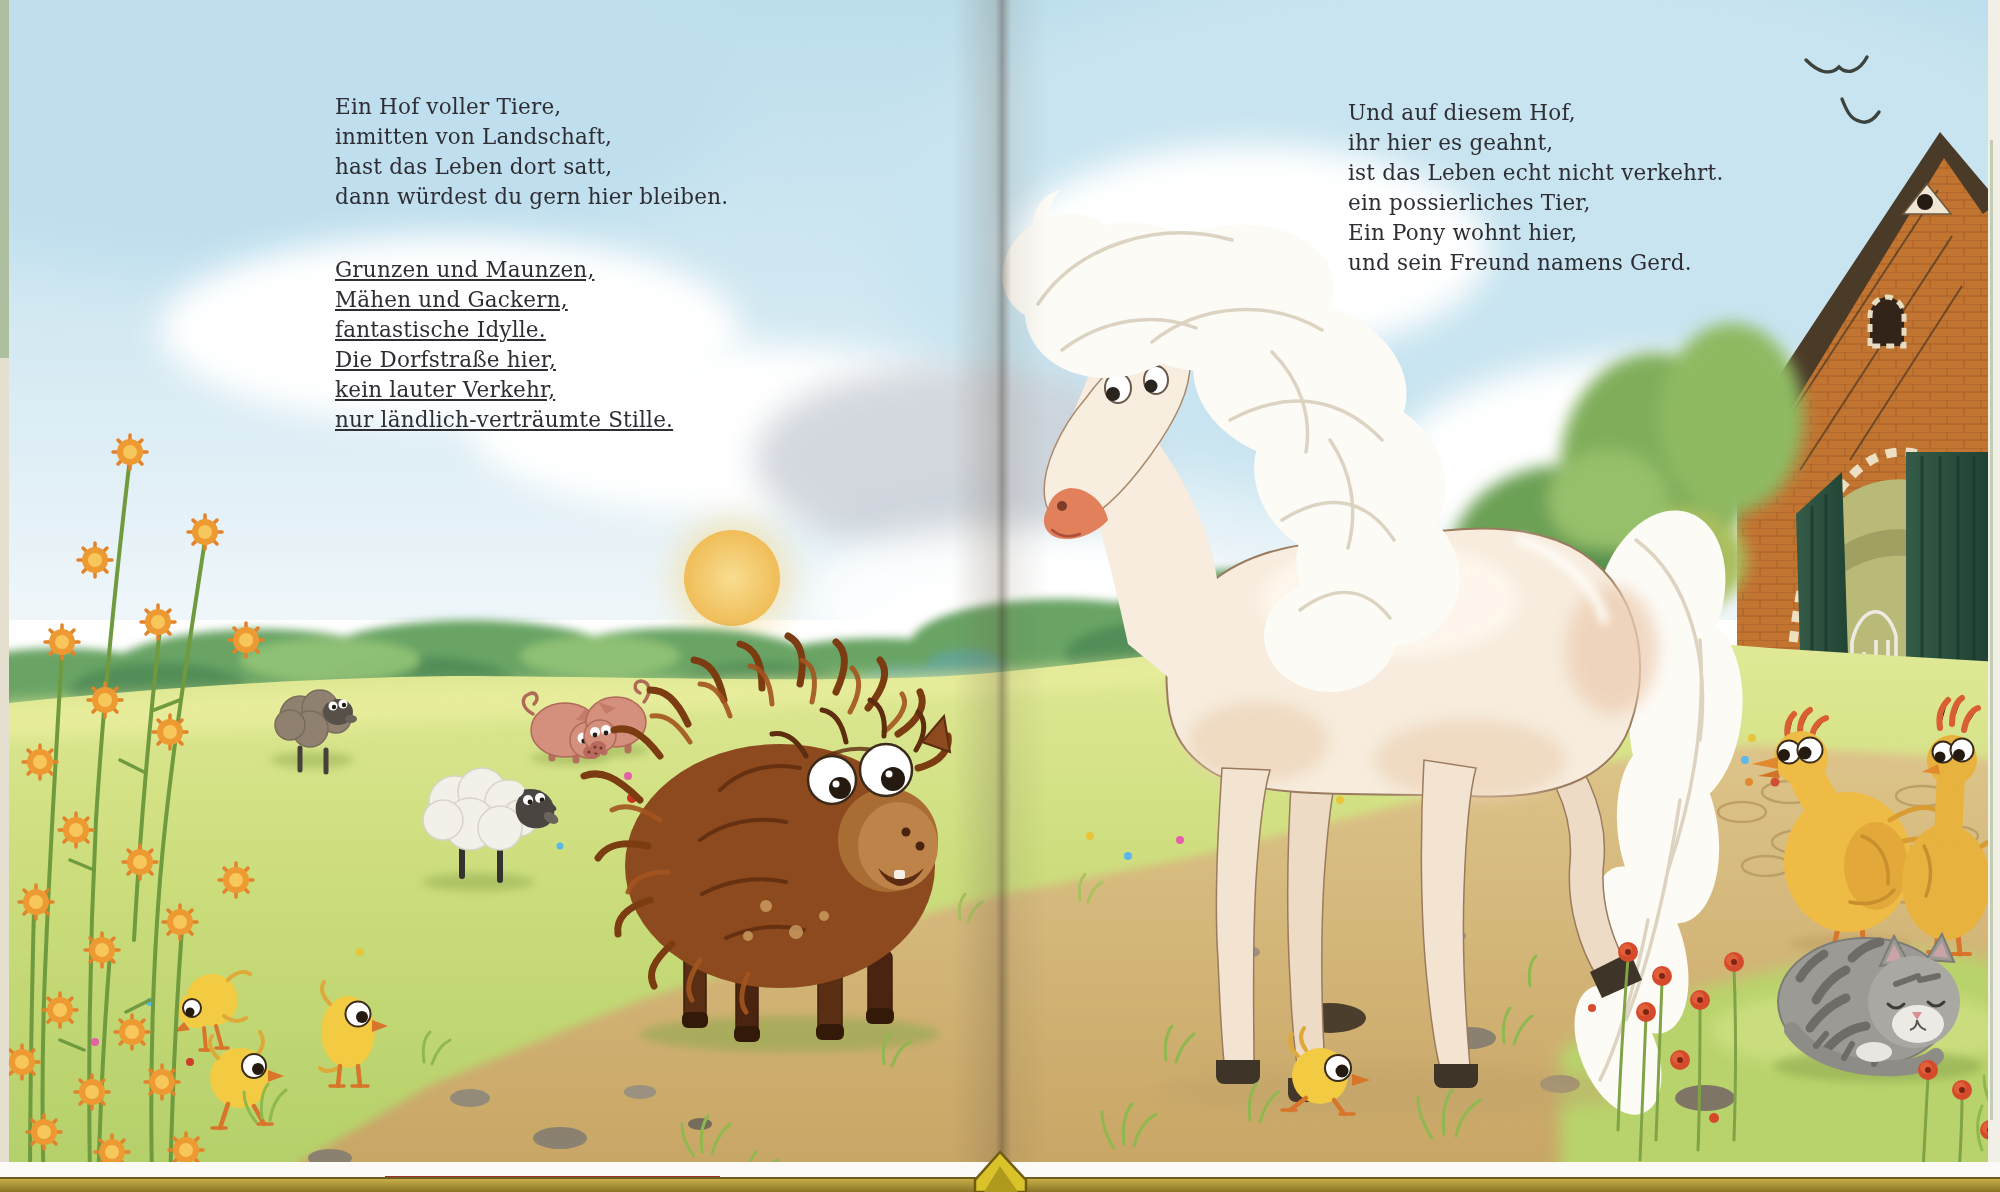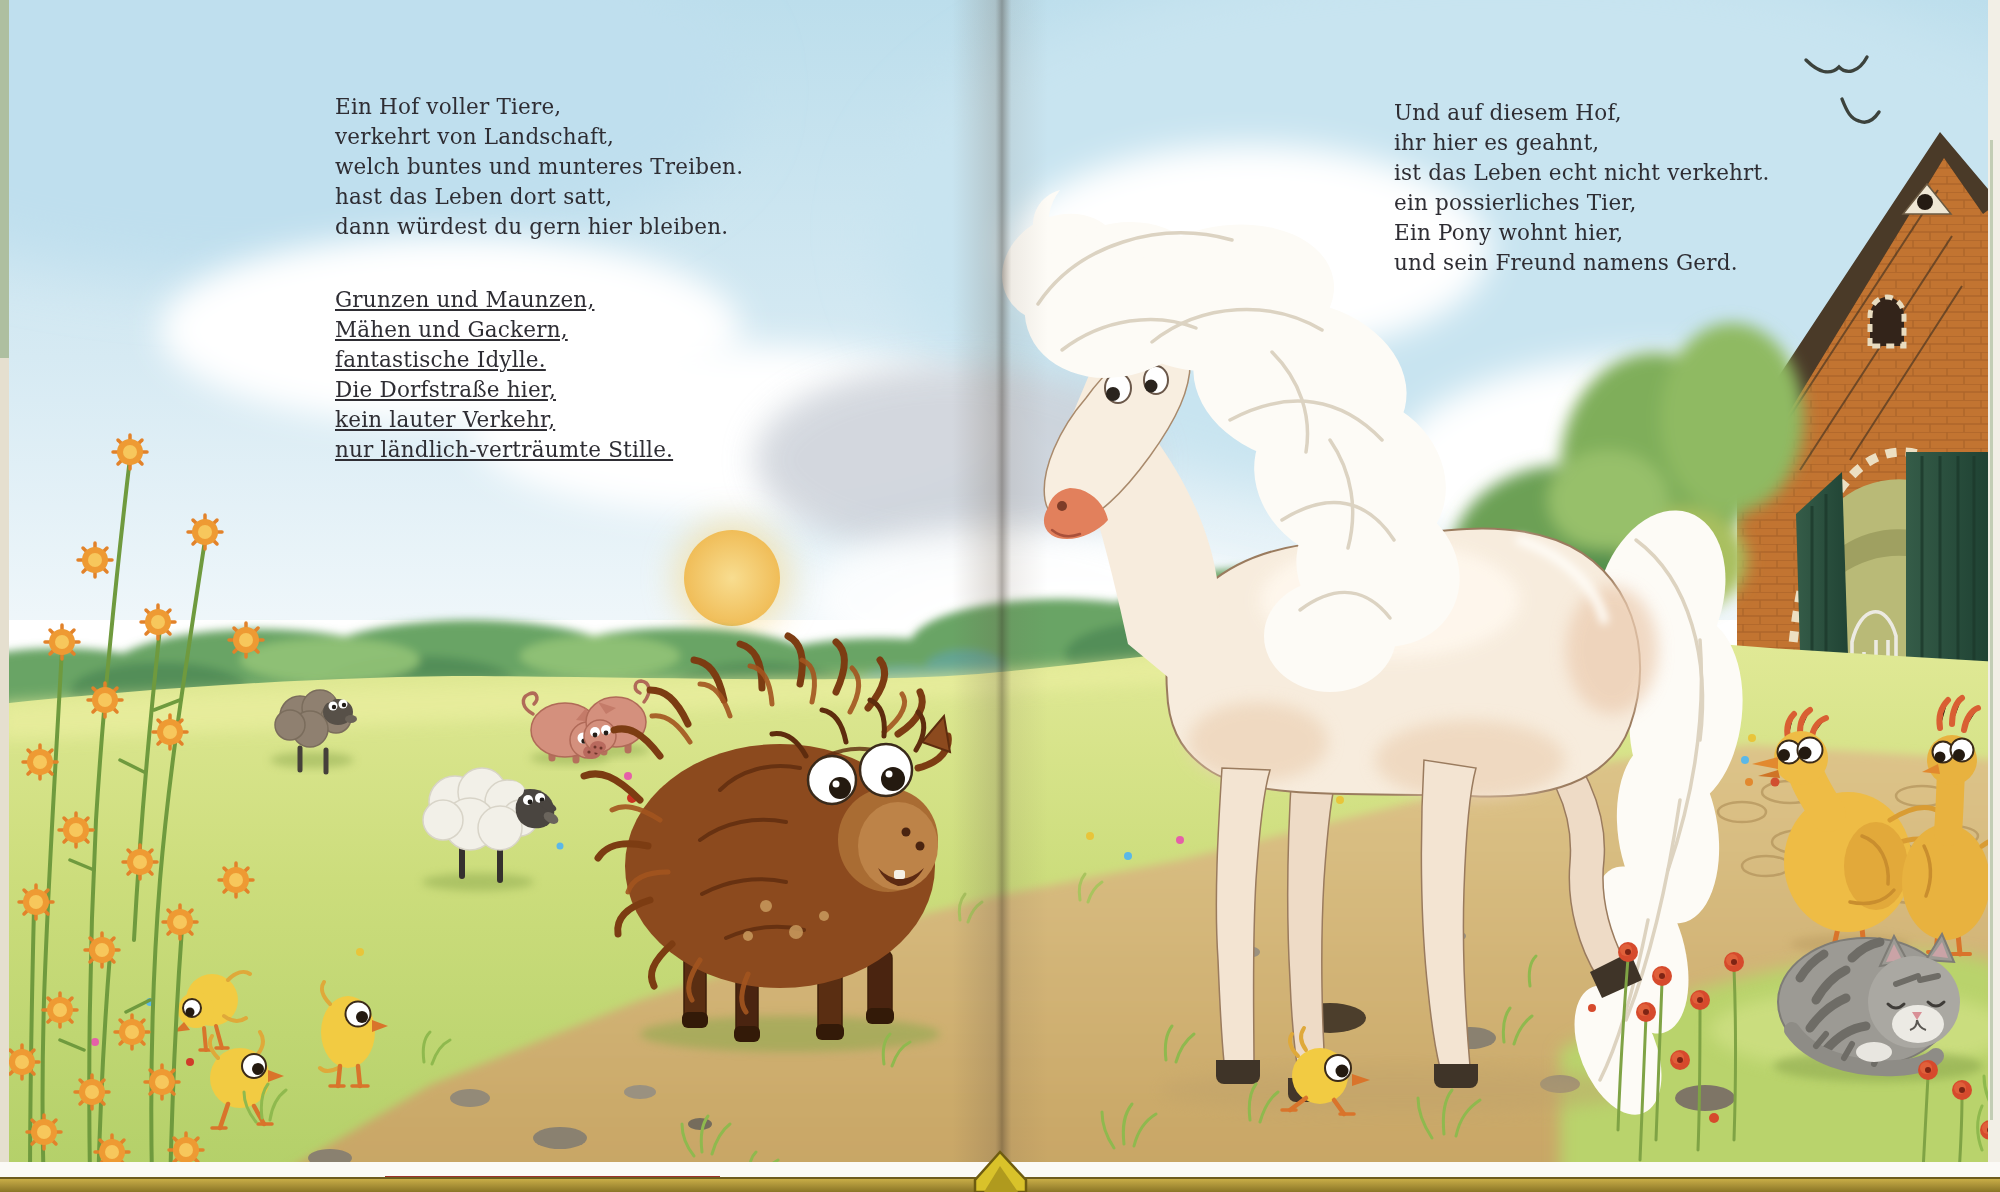--- a/index.html
+++ b/index.html
@@ -3,21 +3,21 @@
 <meta charset="utf-8">
 <style>
   html,body{margin:0;padding:0;background:#ffffff;}
   .book{position:relative;width:2000px;height:1192px;overflow:hidden;background:#fff;
         font-family:"DejaVu Serif","Liberation Serif",serif;}
   .art{position:absolute;left:0;top:0;width:2000px;height:1192px;}
   .poem{position:absolute;z-index:5;color:#2e2d33;font-size:21.5px;line-height:30px;letter-spacing:.2px;}
   .poem .stanza{white-space:nowrap;}
   .poem .stanza.gap{margin-top:43px;text-decoration:underline;}
   .poem-left{left:335px;top:92px;}
-  .poem-right{left:1394px;top:98px;}
+  .poem-right{left:1348px;top:98px;}
 </style>
 </head>
 <body>
 
 <div class="book">
 
 <svg class="art" viewBox="0 0 2000 1192">
 <defs>
   <linearGradient id="skyGrad" x1="0" y1="0" x2="0" y2="1">
     <stop offset="0" stop-color="#bcdeec"></stop>
@@ -656,22 +656,21 @@
 </g>
 <g>
   <polygon points="975,1192 975,1180 1000,1152 1026,1180 1026,1192" fill="#d9c22a" stroke="#6e5c10" stroke-width="2.5"></polygon>
   <polygon points="984,1192 1000,1166 1018,1192" fill="#b09a1e"></polygon>
 </g>
 </svg>
 
 <div class="poem poem-left">
   <div class="stanza">
     <div>Ein Hof voller Tiere,</div>
-    <div>verkehrt von Landschaft,</div>
-    <div>welch buntes und munteres Treiben.</div>
+    <div>inmitten von Landschaft,</div>
     <div>hast das Leben dort satt,</div>
     <div>dann würdest du gern hier bleiben.</div>
   </div>
   <div class="stanza gap">
     <div>Grunzen und Maunzen,</div>
     <div>Mähen und Gackern,</div>
     <div>fantastische Idylle.</div>
     <div>Die Dorfstraße hier,</div>
     <div>kein lauter Verkehr,</div>
     <div>nur ländlich-verträumte Stille.</div>

